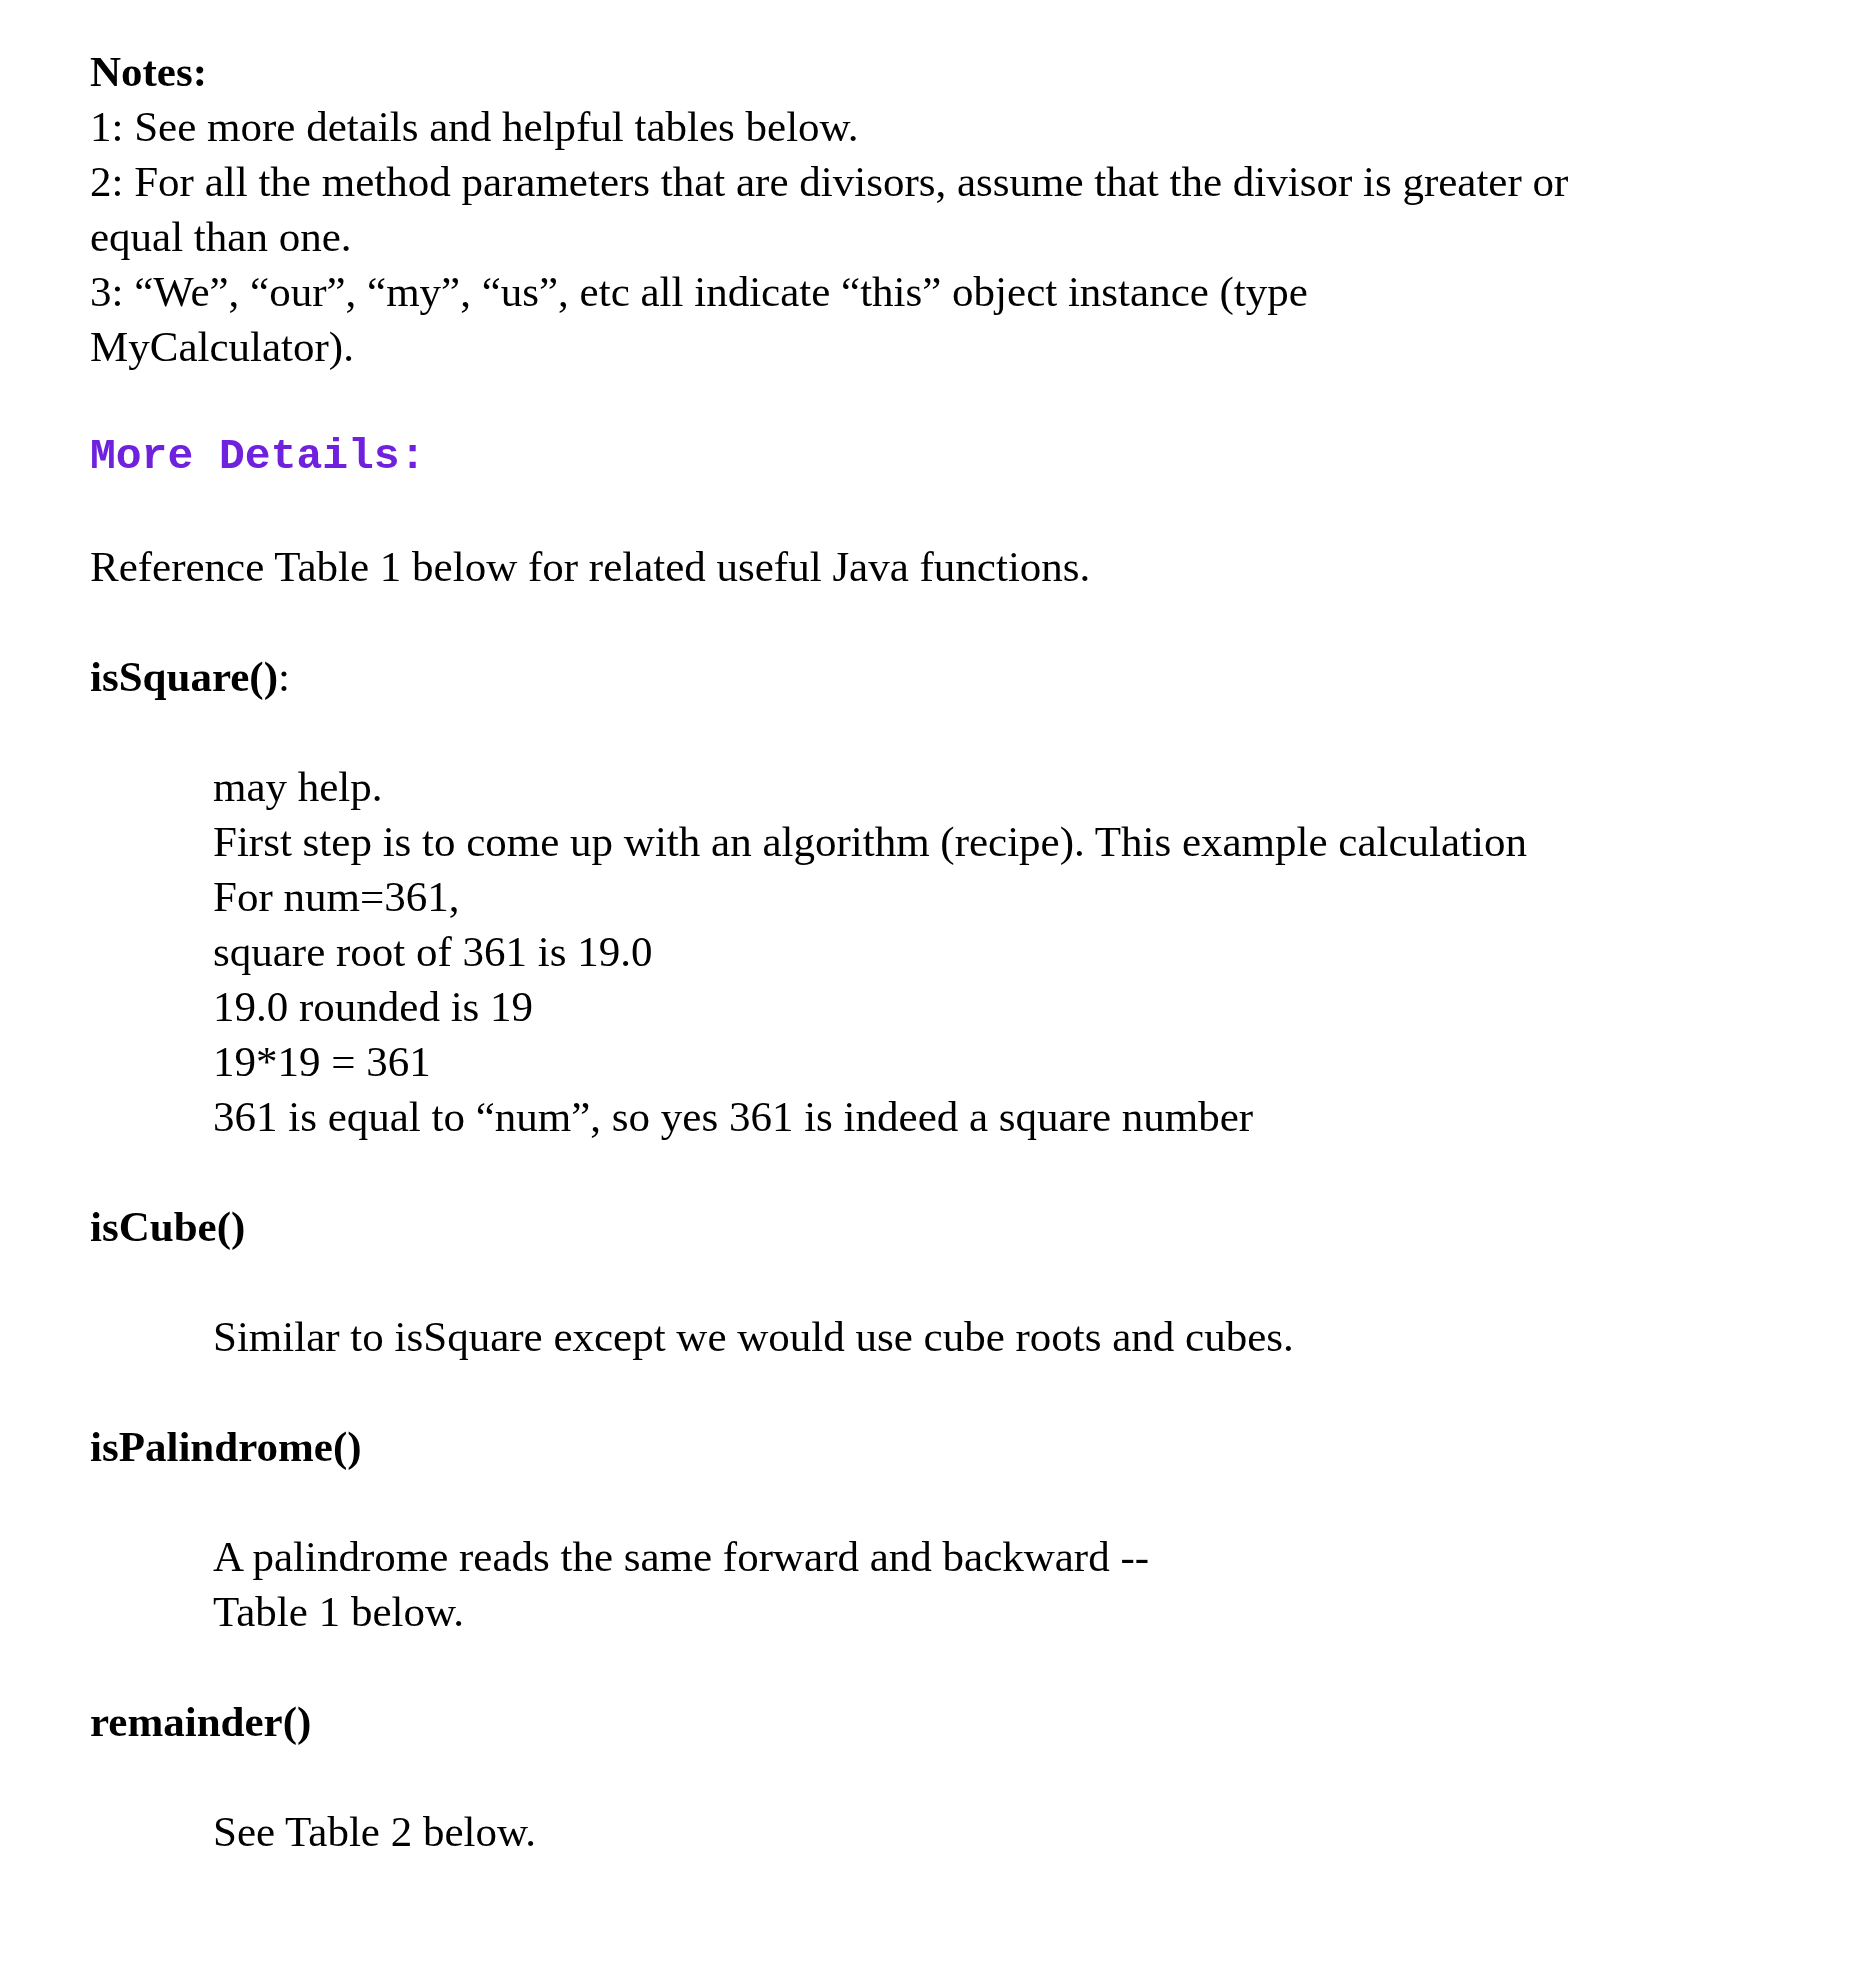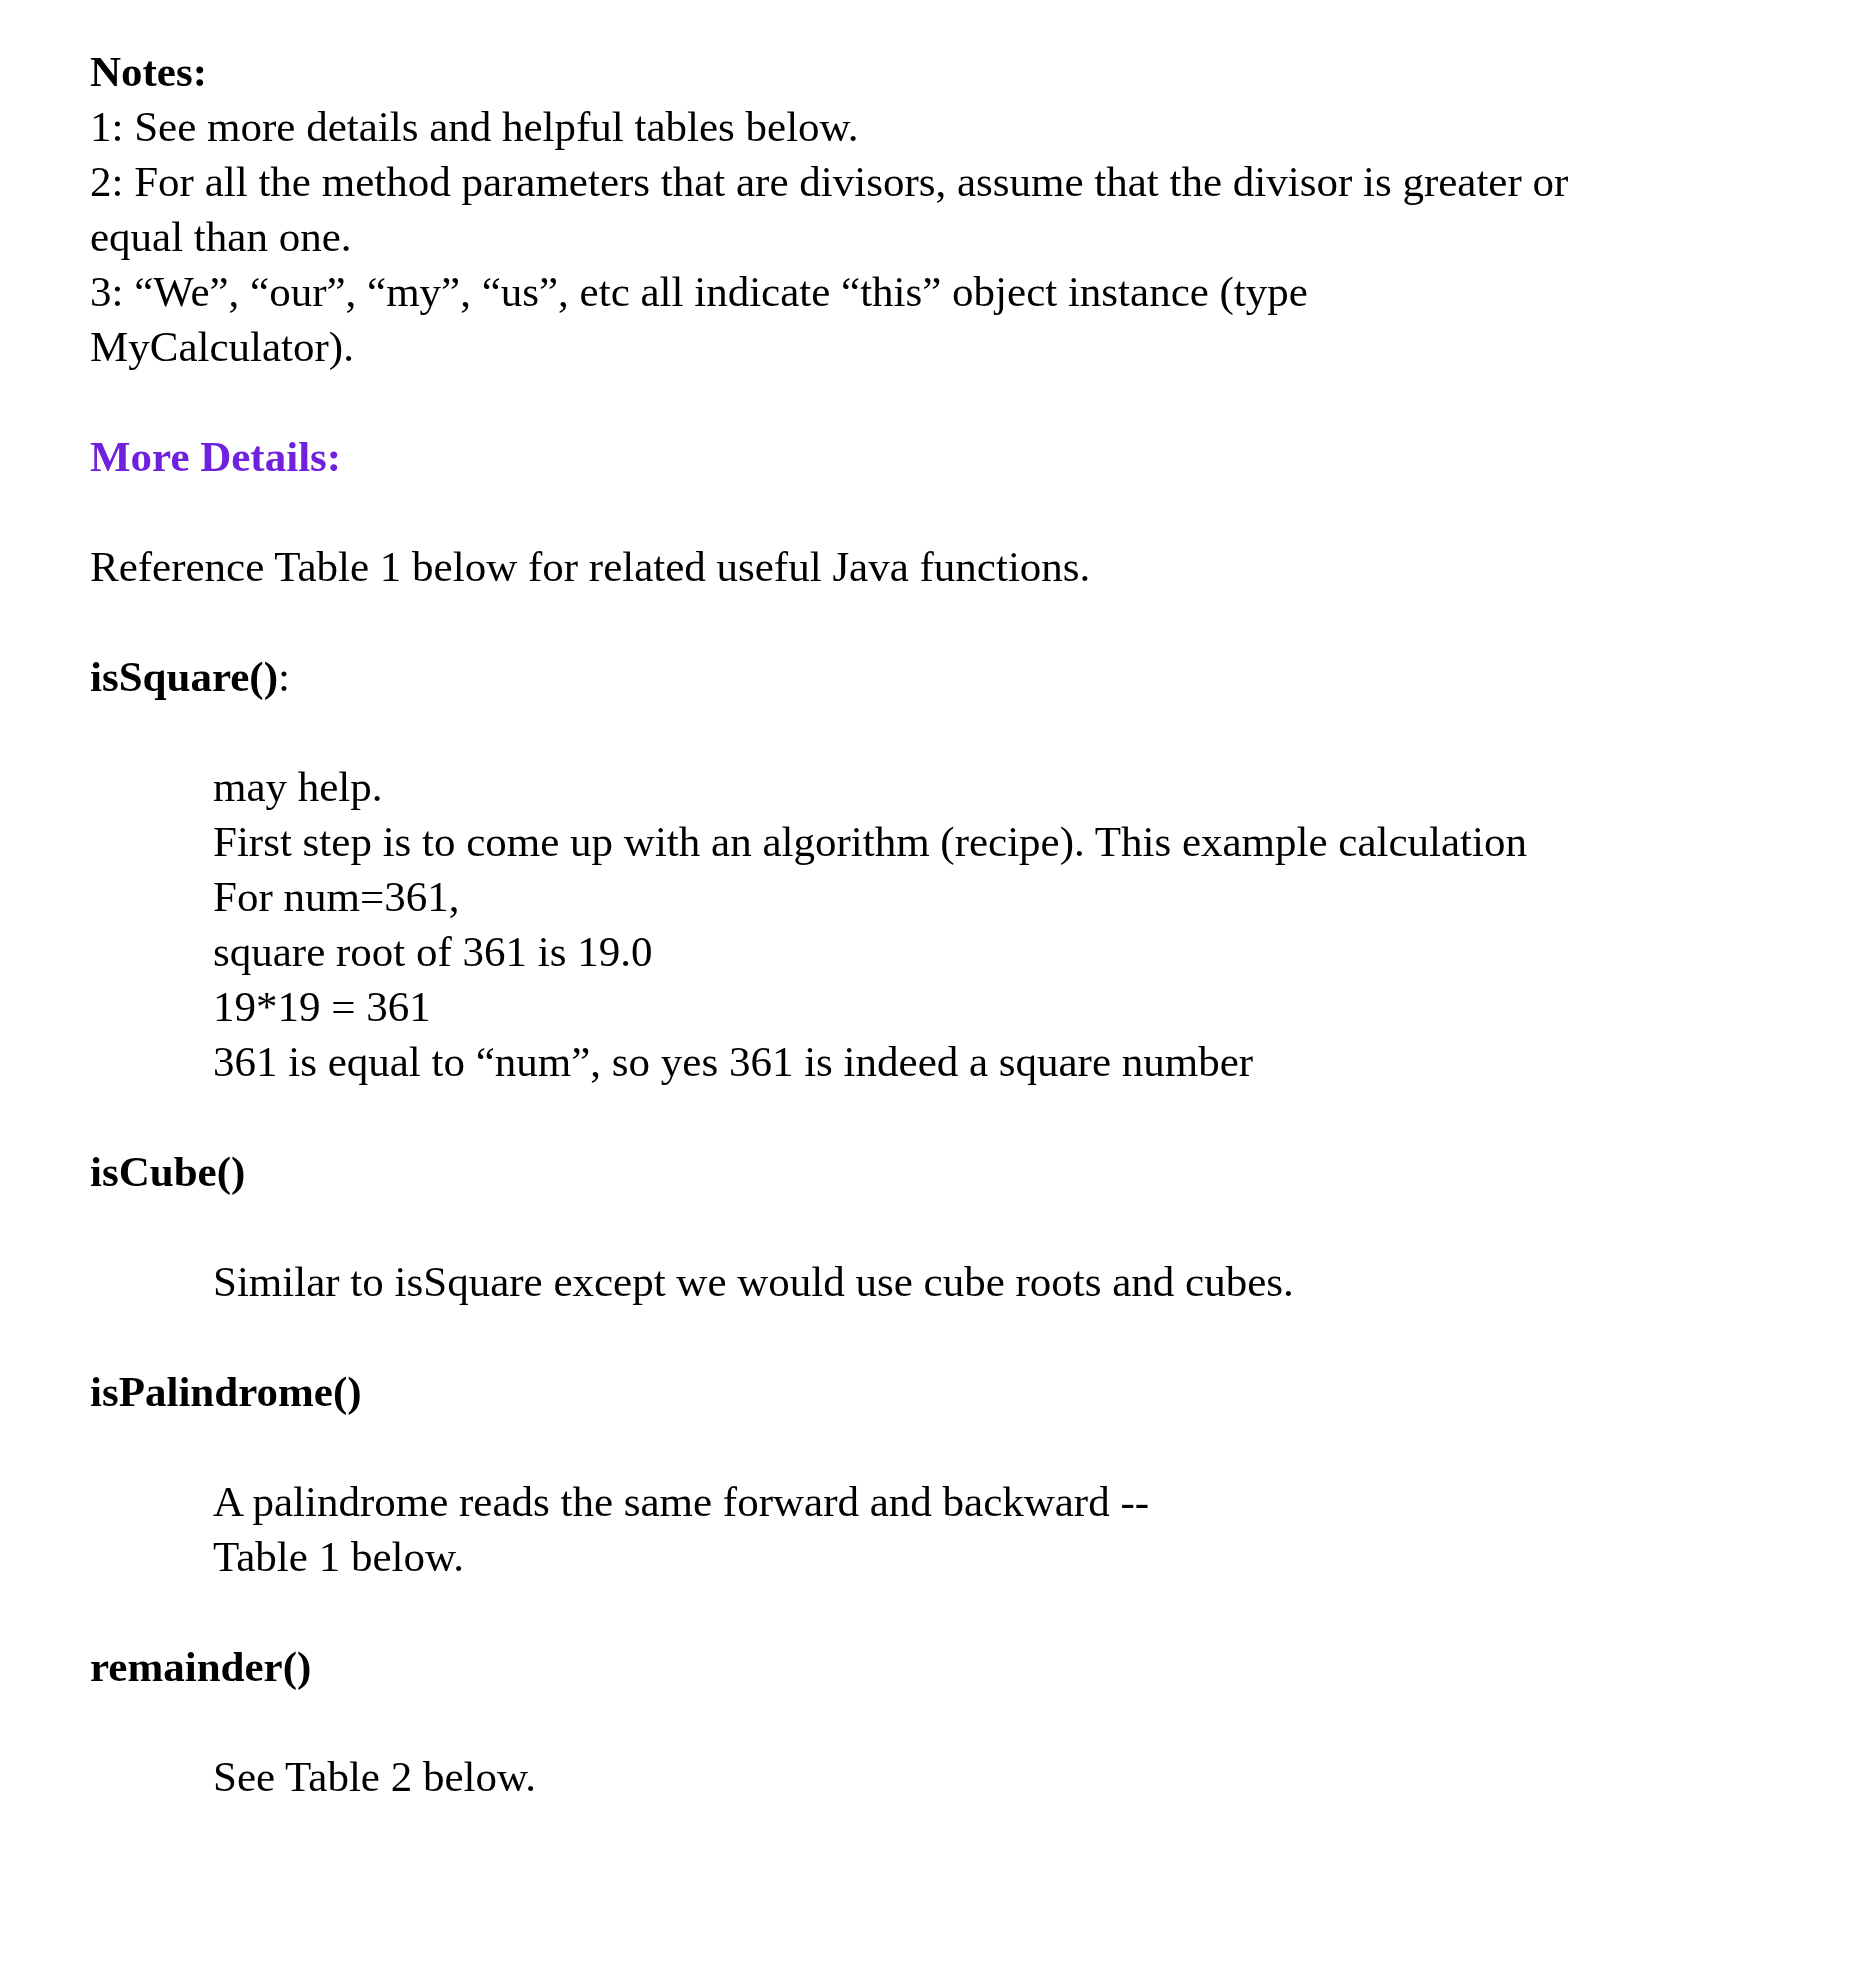--- a/index.html
+++ b/index.html
@@ -30,21 +30,21 @@
     width: 1732px;
     font-size: 43px;
     line-height: 55px;
   }
   .line {
     min-height: 55px;
     white-space: pre-wrap;
   }
   .indent { padding-left: 123px; }
   .bold { font-weight: bold; }
-  .accent { color: var(--accent, #6F21DE); }
+  .accent { color: var(--accent, #6F21DE); font-family: Liberation Mono, monospace; }
 </style>
 </head>
 <body style="background: rgb(255, 255, 255); color: rgb(0, 0, 0);">
 
 <div class="page">
   <div class="textblock">
       <div class="line bold">Notes:</div>
       <div class="line">1: See more details and helpful tables below.</div>
       <div class="line">2: For all the method parameters that are divisors, assume that the divisor is greater or</div>
       <div class="line">equal than one.</div>
@@ -54,20 +54,21 @@
       <div class="line bold accent">More Details:</div>
       <div class="line blank"></div>
       <div class="line">Reference Table 1 below for related useful Java functions.</div>
       <div class="line blank"></div>
       <div class="line"><span class="bold">isSquare()</span><span>:</span></div>
       <div class="line blank"></div>
       <div class="line indent">may help.</div>
       <div class="line indent">First step is to come up with an algorithm (recipe). This example calculation</div>
       <div class="line indent">For num=361,</div>
       <div class="line indent">square root of 361 is 19.0</div>
+      <div class="line indent">19.0 rounded is 19</div>
       <div class="line indent">19*19 = 361</div>
       <div class="line indent">361 is equal to “num”, so yes 361 is indeed a square number</div>
       <div class="line blank"></div>
       <div class="line bold">isCube()</div>
       <div class="line blank"></div>
       <div class="line indent">Similar to isSquare except we would use cube roots and cubes.</div>
       <div class="line blank"></div>
       <div class="line bold">isPalindrome()</div>
       <div class="line blank"></div>
       <div class="line indent">A palindrome reads the same forward and backward --</div>

